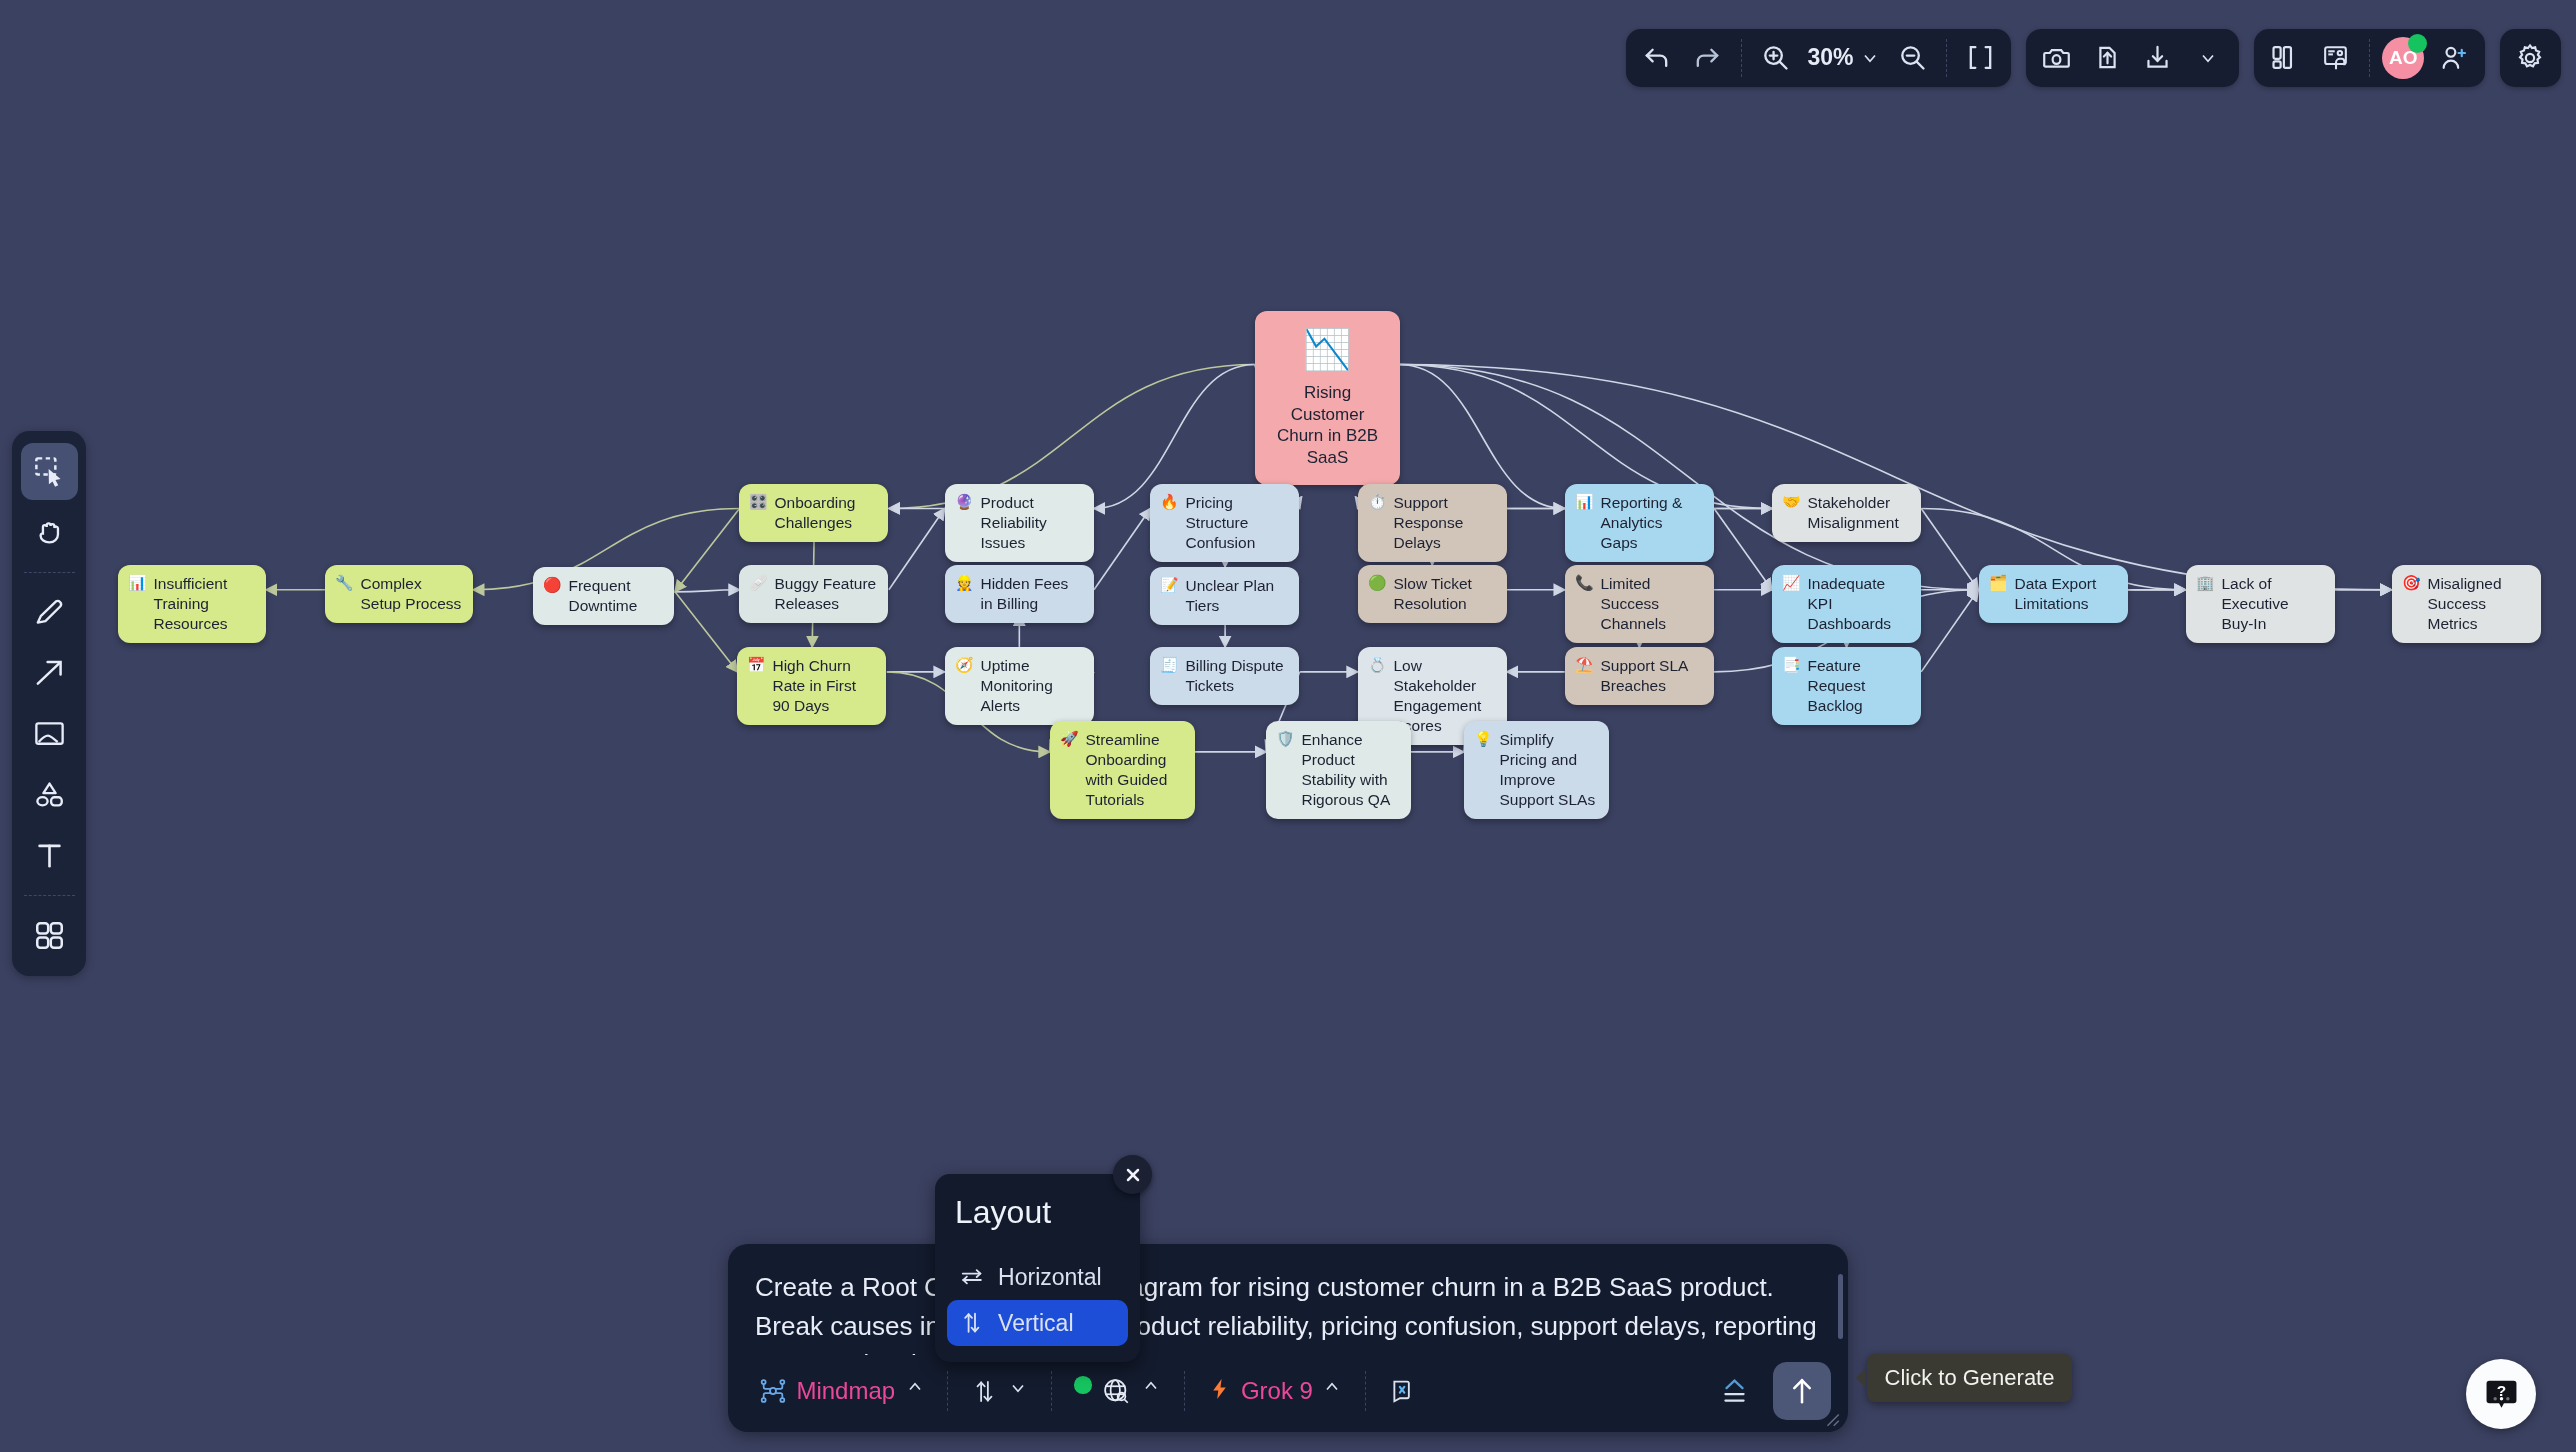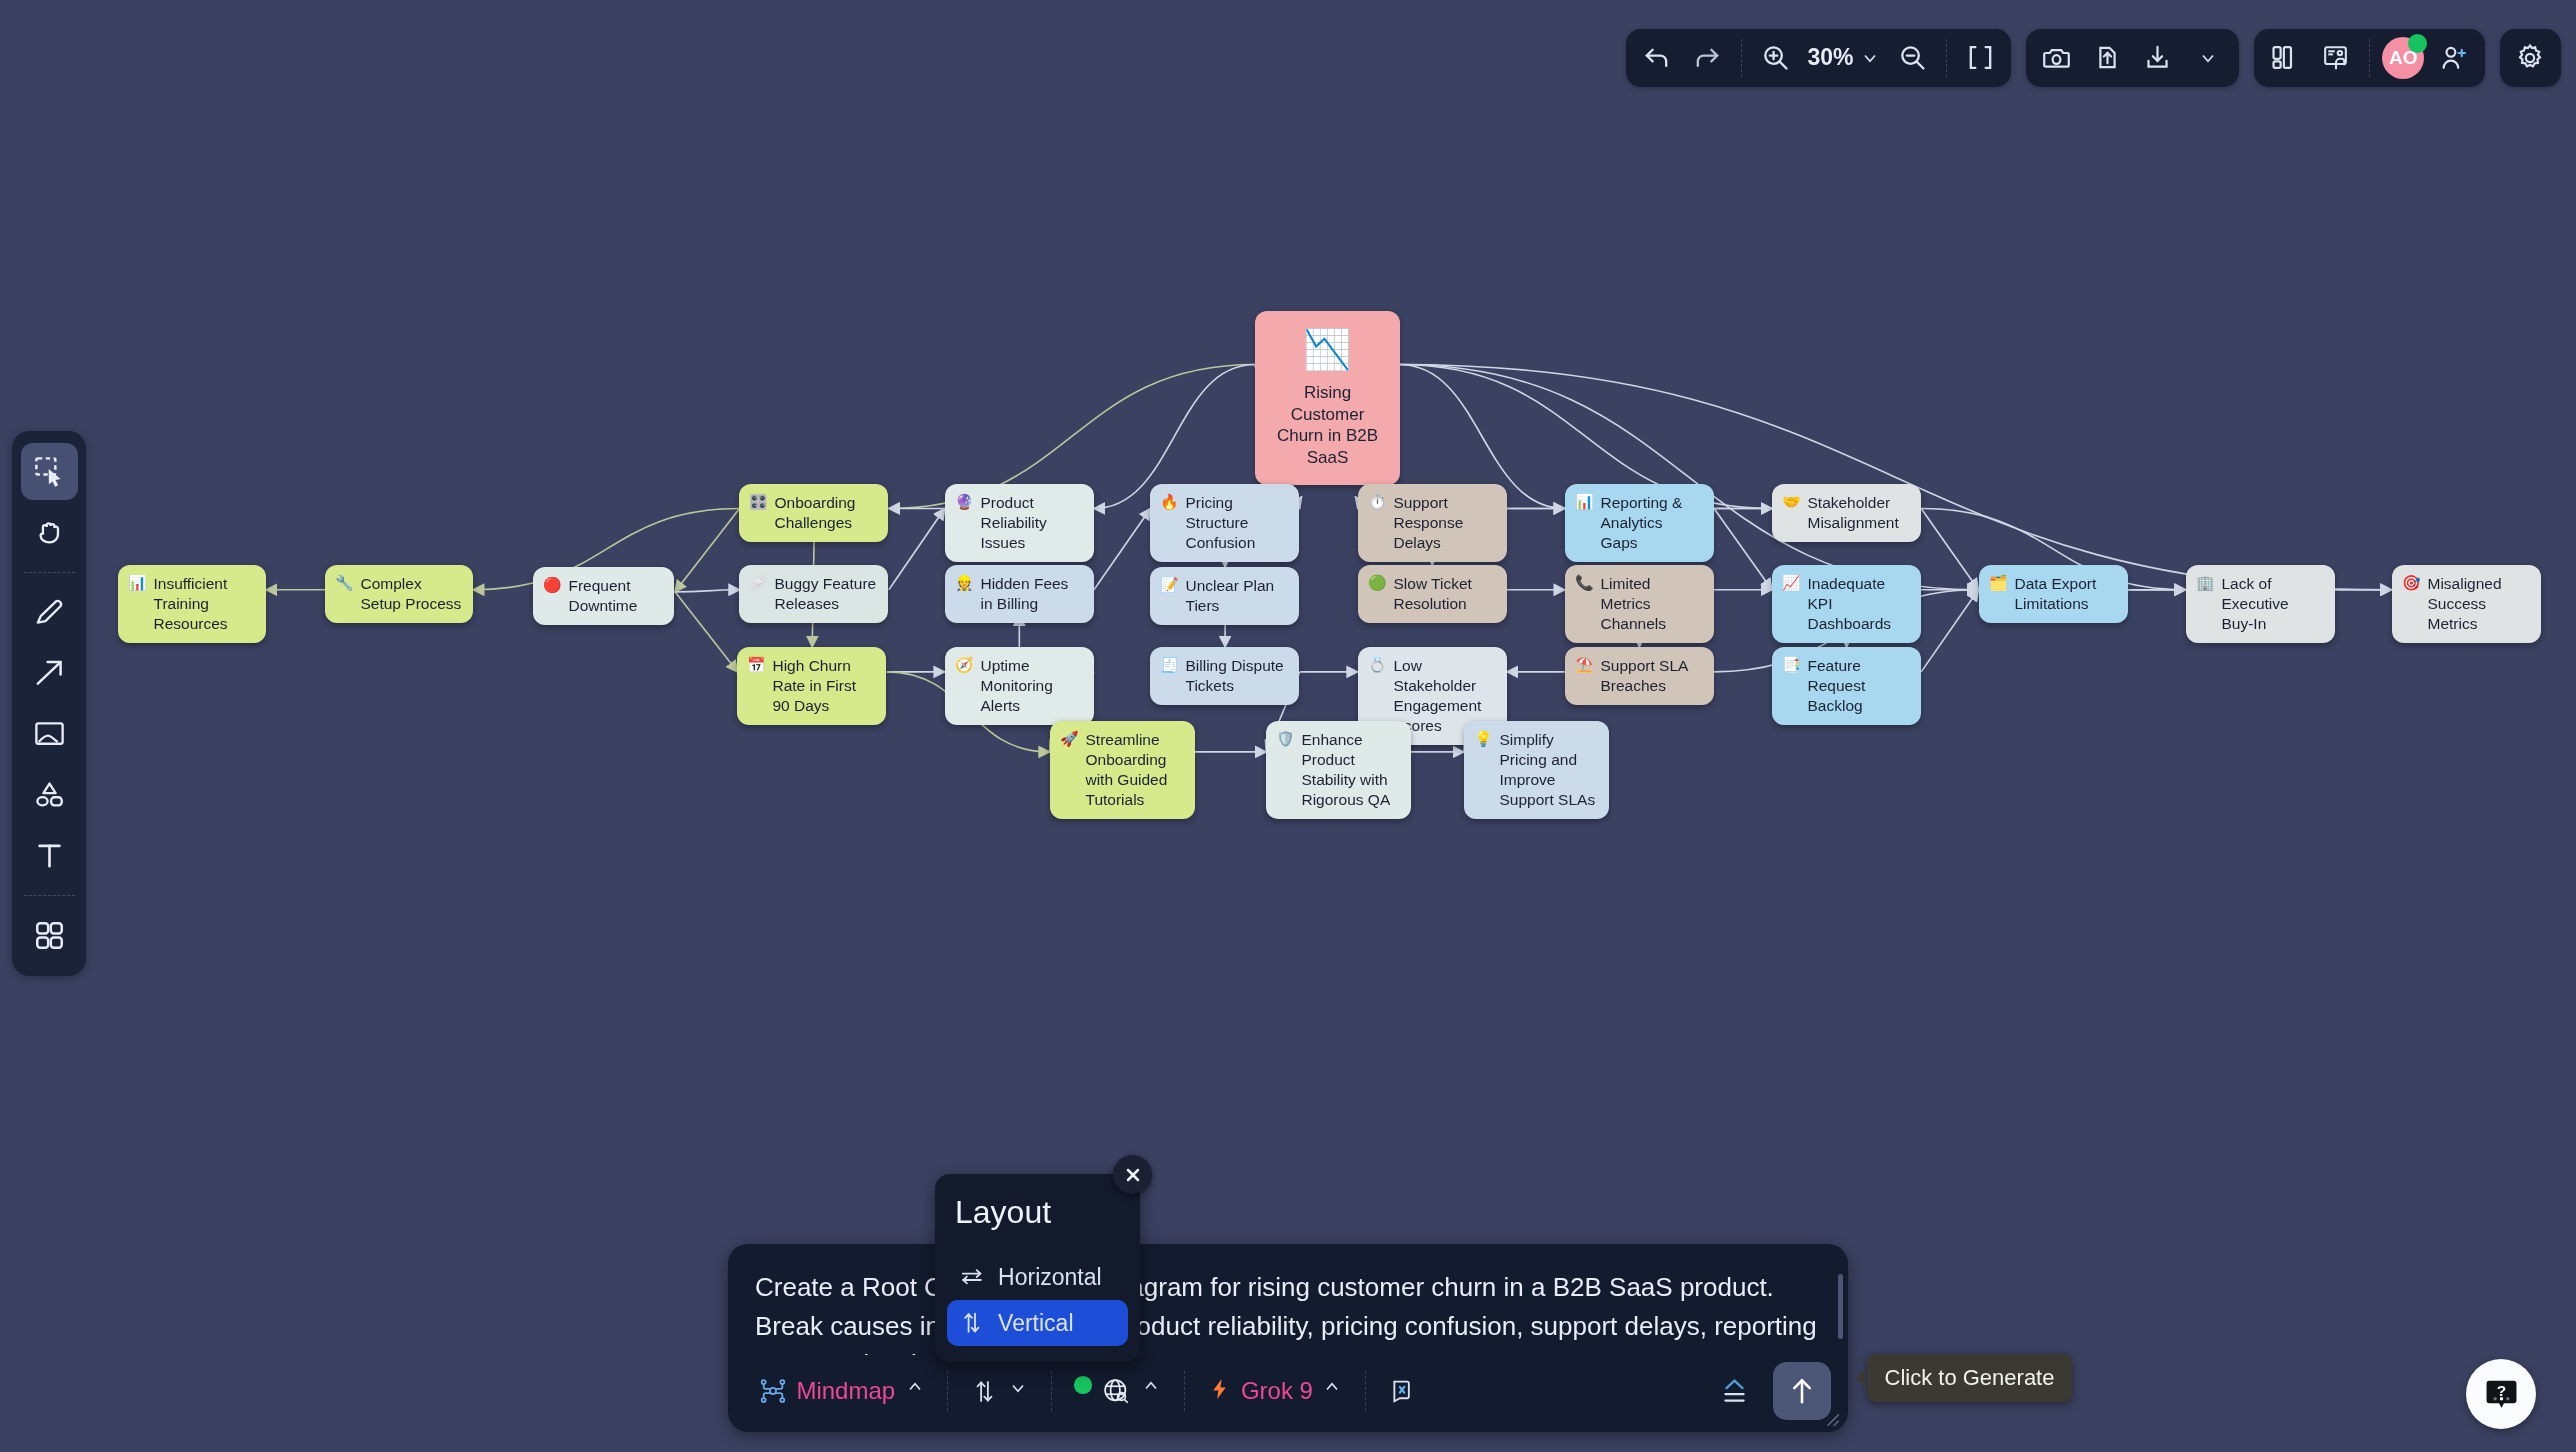--- a/index.html
+++ b/index.html
@@ -418,21 +418,21 @@
         <div class="node" style="left: 1358px; top: 647px; width: 149px; min-height: 50px; background: rgb(221, 229, 234);">
           <span class="emj">💍</span>
           <span class="ntxt">Low Stakeholder Engagement Scores</span>
         </div>
         <div class="node" style="left: 1565px; top: 484px; width: 149px; min-height: 50px; background: rgb(168, 216, 239);">
           <span class="emj">📊</span>
           <span class="ntxt">Reporting &amp; Analytics Gaps</span>
         </div>
         <div class="node" style="left: 1565px; top: 565px; width: 149px; min-height: 50px; background: rgb(209, 196, 185);">
           <span class="emj">📞</span>
-          <span class="ntxt">Limited Metrics Channels</span>
+          <span class="ntxt">Limited Success Channels</span>
         </div>
         <div class="node" style="left: 1565px; top: 647px; width: 149px; min-height: 50px; background: rgb(209, 196, 185);">
           <span class="emj">⛱️</span>
           <span class="ntxt">Support SLA Breaches</span>
         </div>
         <div class="node" style="left: 1772px; top: 484px; width: 149px; min-height: 50px; background: rgb(223, 227, 228);">
           <span class="emj">🤝</span>
           <span class="ntxt">Stakeholder Misalignment</span>
         </div>
         <div class="node" style="left: 1772px; top: 565px; width: 149px; min-height: 50px; background: rgb(168, 216, 239);">

